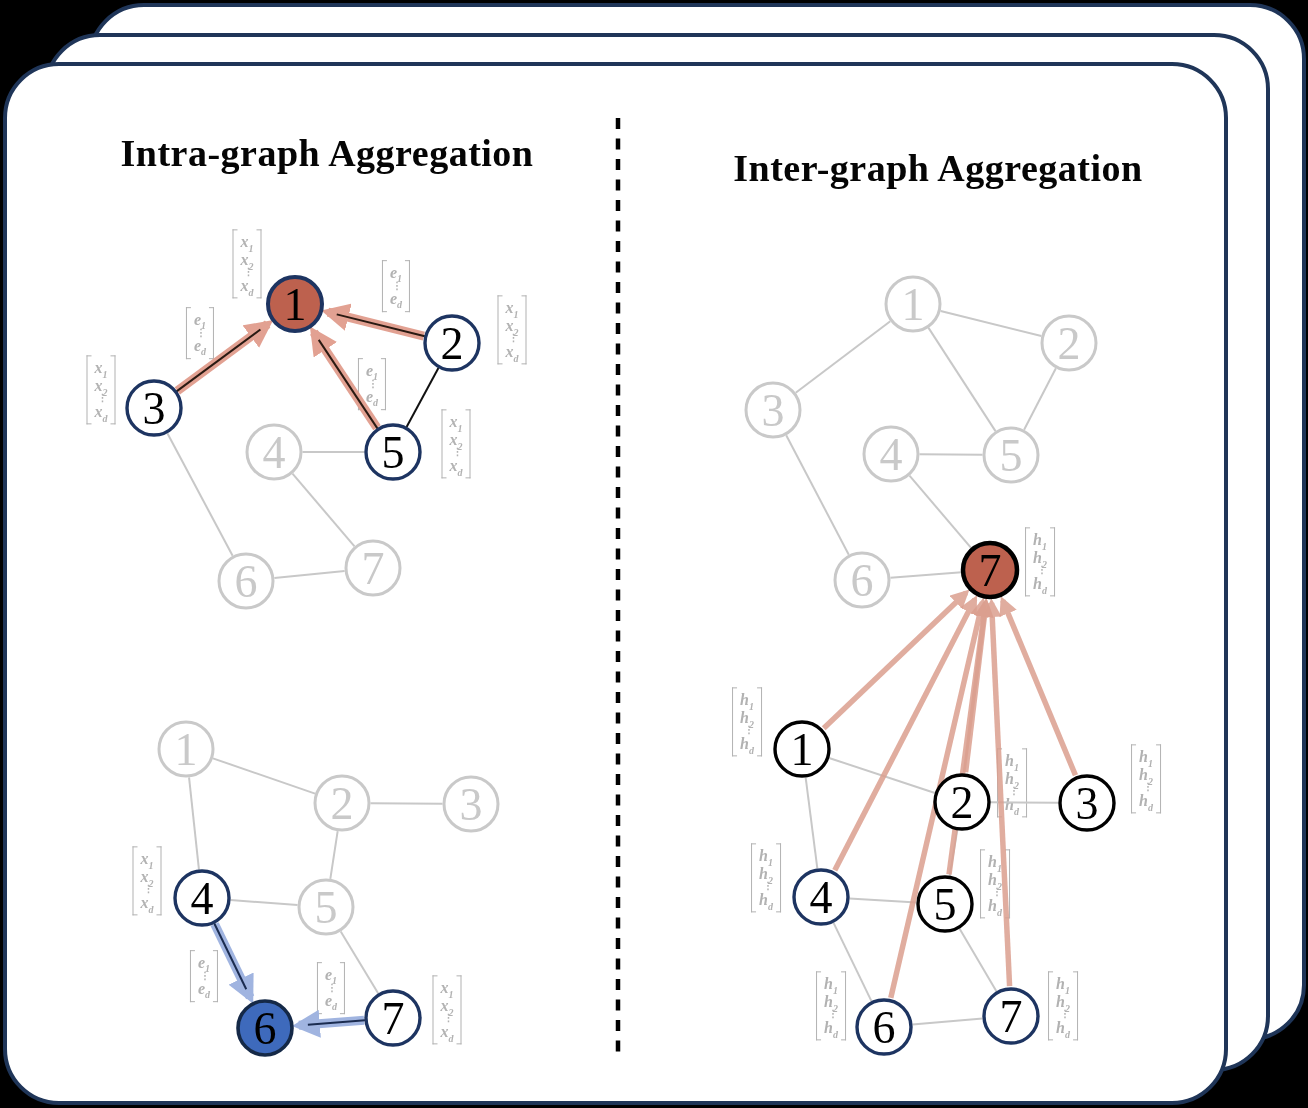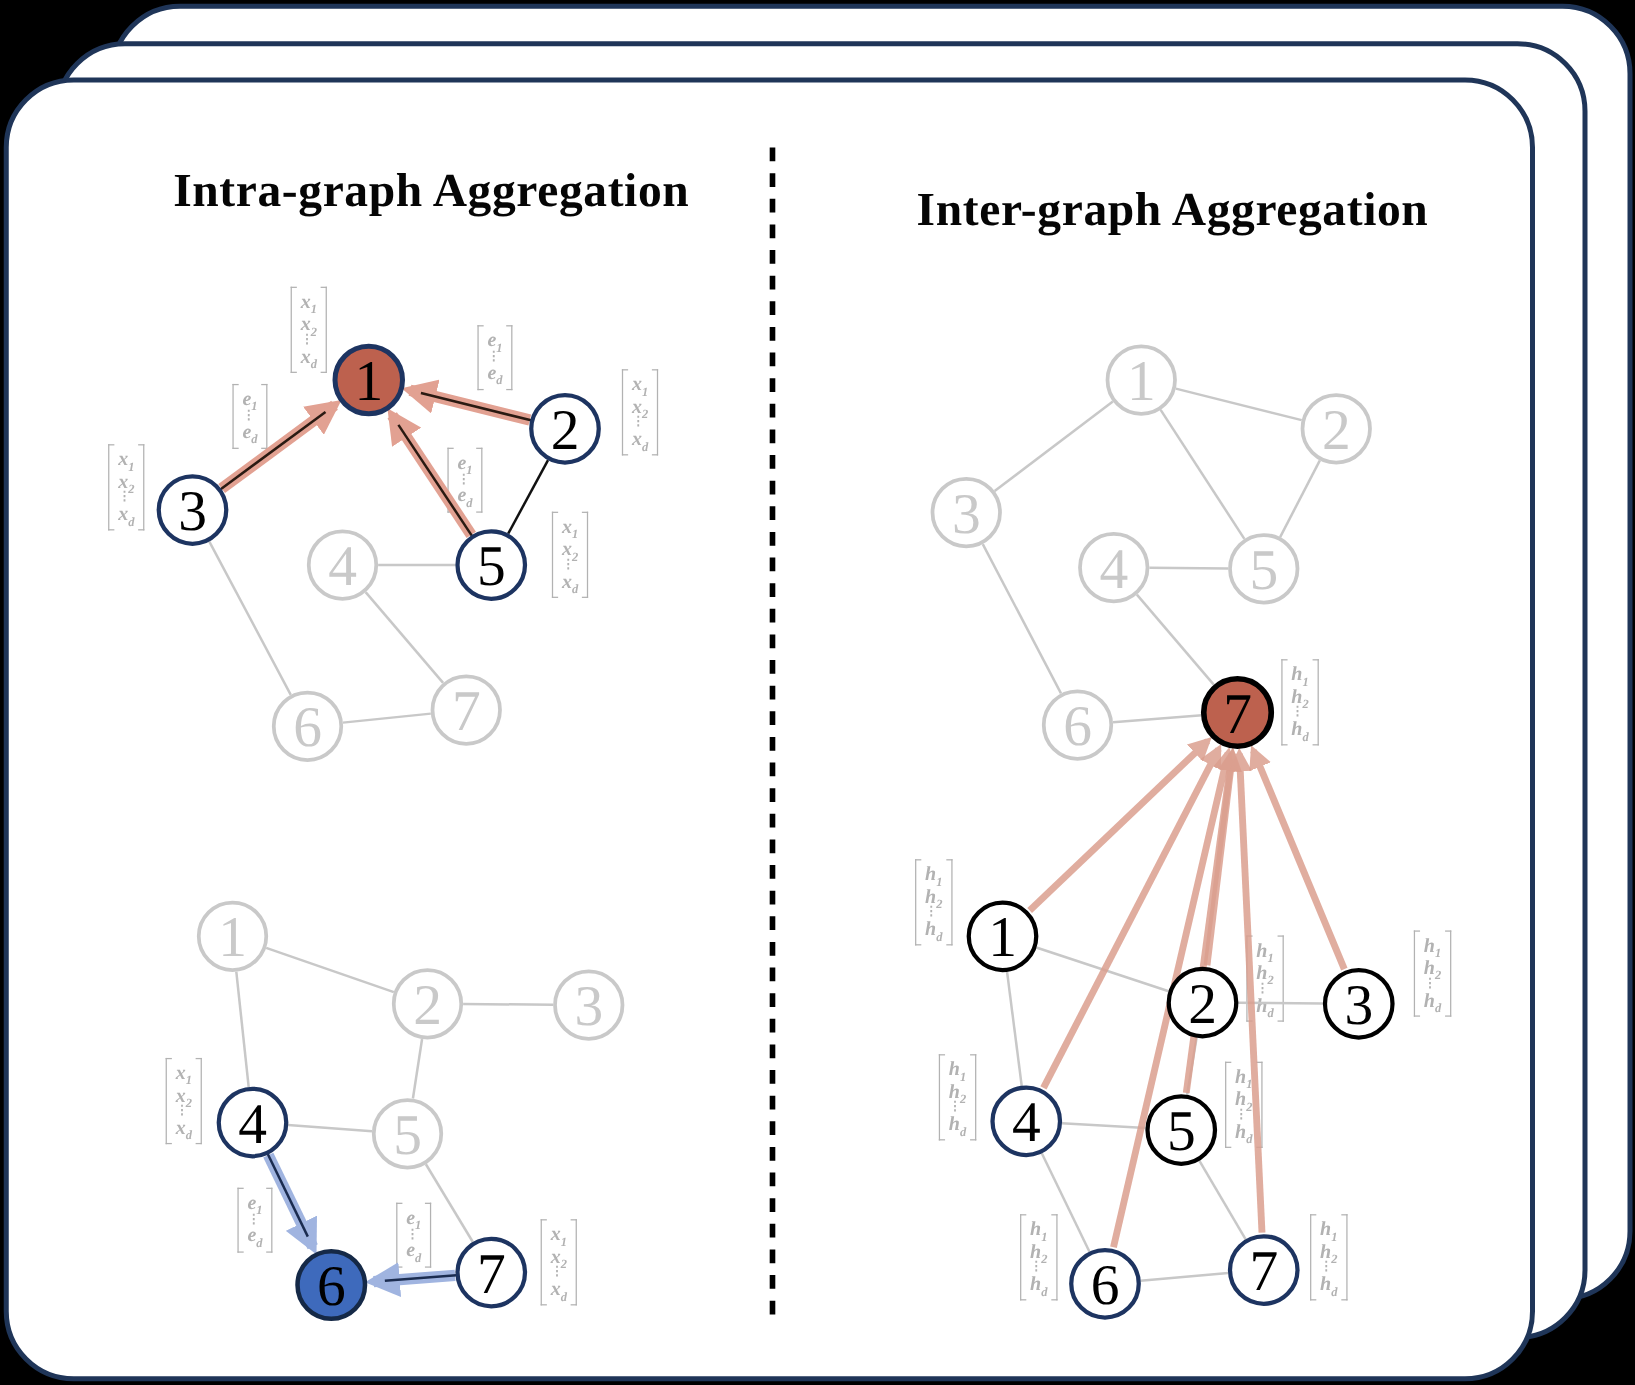--- a/index.html
+++ b/index.html
@@ -14,21 +14,21 @@
     box-sizing:border-box;
   }
   .title{
     position:absolute;transform:translate(-50%,-50%);
     font:bold 38px "Liberation Serif", serif;color:#050505;
     white-space:nowrap;letter-spacing:0.5px;z-index:5;
   }
   #labels{position:absolute;left:0;top:0;width:100%;height:100%;z-index:6;}
   .vec{
     position:absolute;transform:translate(-50%,-50%);
-    color:#b2b2b2;text-align:left;
+    color:#b2b2b2;text-align:right;
     font:italic 600 16px "Liberation Serif", serif;
     line-height:1.1;padding:4px 8px;white-space:nowrap;
   }
   .vec::before,.vec::after{
     content:"";position:absolute;top:0;bottom:0;width:5px;
     border:1.7px solid #b2b2b2;box-sizing:border-box;
   }
   .vec::before{left:0;border-right:none;}
   .vec::after{right:0;border-left:none;}
   .vec sub{font-size:10px;line-height:0;}
@@ -38,21 +38,21 @@
 </style>
 </head>
 <body>
 
 <div id="cards">
     <div class="card" style="left: 88px; top: 3px; width: 1218px; height: 1038px; background: rgb(255, 255, 255); border-color: rgb(31, 53, 88); border-radius: 56px;"></div>
     <div class="card" style="left: 44px; top: 33px; width: 1226px; height: 1039px; background: rgb(255, 255, 255); border-color: rgb(31, 53, 88); border-radius: 56px;"></div>
     <div class="card" style="left: 3px; top: 62px; width: 1225px; height: 1043px; background: rgb(255, 255, 255); border-color: rgb(31, 53, 88); border-radius: 56px;"></div>
   </div>
 
-<div class="title" style="left: 345px; top: 153px;">Intra-graph Aggregation</div>
+<div class="title" style="left: 327px; top: 153px;">Intra-graph Aggregation</div>
 <div class="title" style="left: 938px; top: 168px;">Inter-graph Aggregation</div>
 
 <div id="labels">
     <div class="vec" style="left: 247px; top: 264px;">
       <div>x<sub>1</sub></div>
       <div>x<sub>2</sub></div>
       <div class="dots">⋮</div>
       <div>x<sub>d</sub></div>
     </div>
     <div class="vec" style="left: 200px; top: 333px;">

